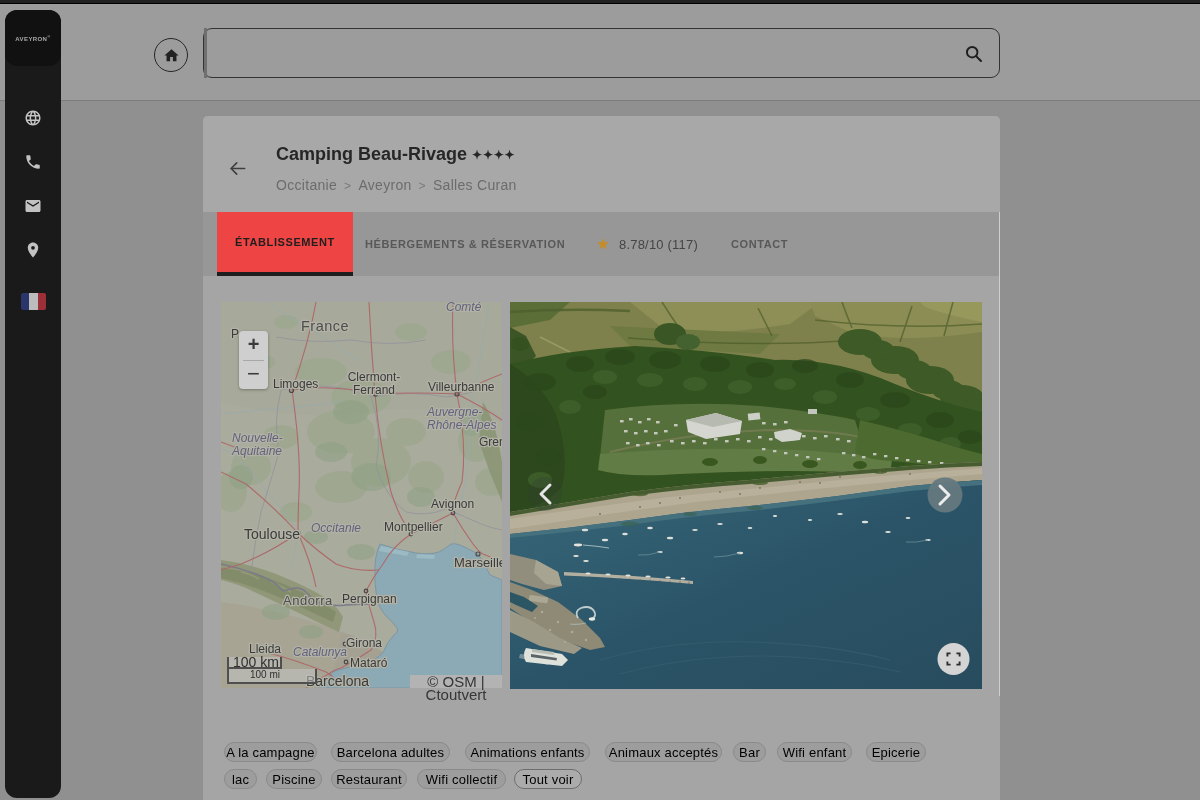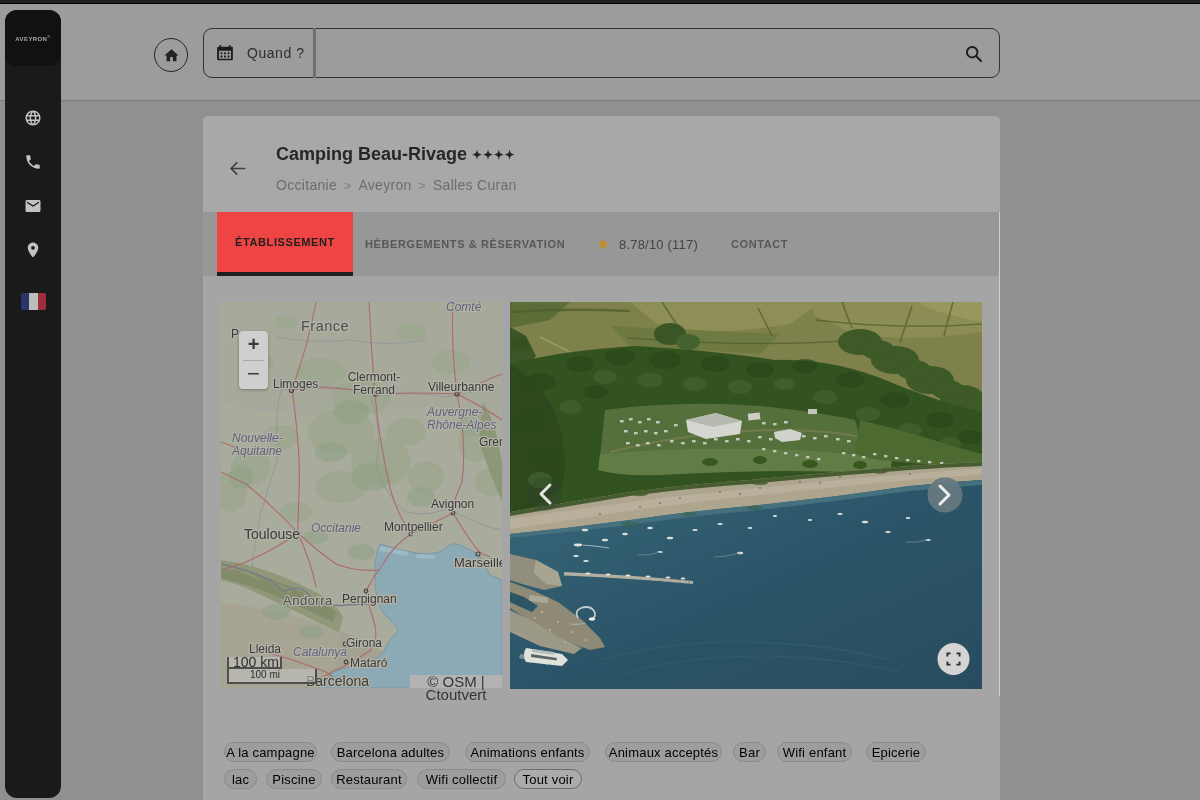--- a/index.html
+++ b/index.html
@@ -35,34 +35,20 @@
 <div class="abs header"></div>
 <div class="abs topstrip"></div>
 
 <div class="abs home">
 <svg width="17" height="17" viewBox="0 0 24 24">
       <path fill="#222" d="M10 20v-6h4v6h5v-8h3L12 3 2 12h3v8z"></path>
     </svg>
 </div>
 
 <div class="abs sbar">
-  <div class="seg" style="width:109px;padding-left:12px">
-    <svg width="18" height="18" viewBox="0 0 24 24" style="margin-right:13px;flex:none">
-        <path fill="#1d1d1d" d="M7 1.5v2h10v-2h2.5v2H21a1.5 1.5 0 0 1 1.5 1.5v15A1.5 1.5 0 0 1 21 21.5H3A1.5 1.5 0 0 1 1.5 20V5A1.5 1.5 0 0 1 3 3.5h1.5v-2H7zM20 9H4v10.5h16V9z"></path>
-        <g fill="#1d1d1d">
-          <rect x="6" y="11" width="2.6" height="2.6" rx=".5"></rect>
-          <rect x="10.7" y="11" width="2.6" height="2.6" rx=".5"></rect>
-          <rect x="15.4" y="11" width="2.6" height="2.6" rx=".5"></rect>
-          <rect x="6" y="15.4" width="2.6" height="2.6" rx=".5"></rect>
-          <rect x="10.7" y="15.4" width="2.6" height="2.6" rx=".5"></rect>
-          <rect x="15.4" y="15.4" width="2.6" height="2.6" rx=".5"></rect>
-        </g>
-      </svg>
-    <span>Quand ?</span>
-  </div>
   <div class="sdiv"></div>
   <div class="sdiv"></div>
   <div class="sdiv"></div>
   <div style="flex:1"></div>
   <svg width="21" height="21" viewBox="0 0 24 24" style="margin-right:15px">
       <circle cx="10.5" cy="10.5" r="6" fill="none" stroke="#1e1e1e" stroke-width="2.2"></circle>
       <line x1="15" y1="15" x2="20.5" y2="20.5" stroke="#1e1e1e" stroke-width="2.4" stroke-linecap="round"></line>
     </svg>
 </div>
 

